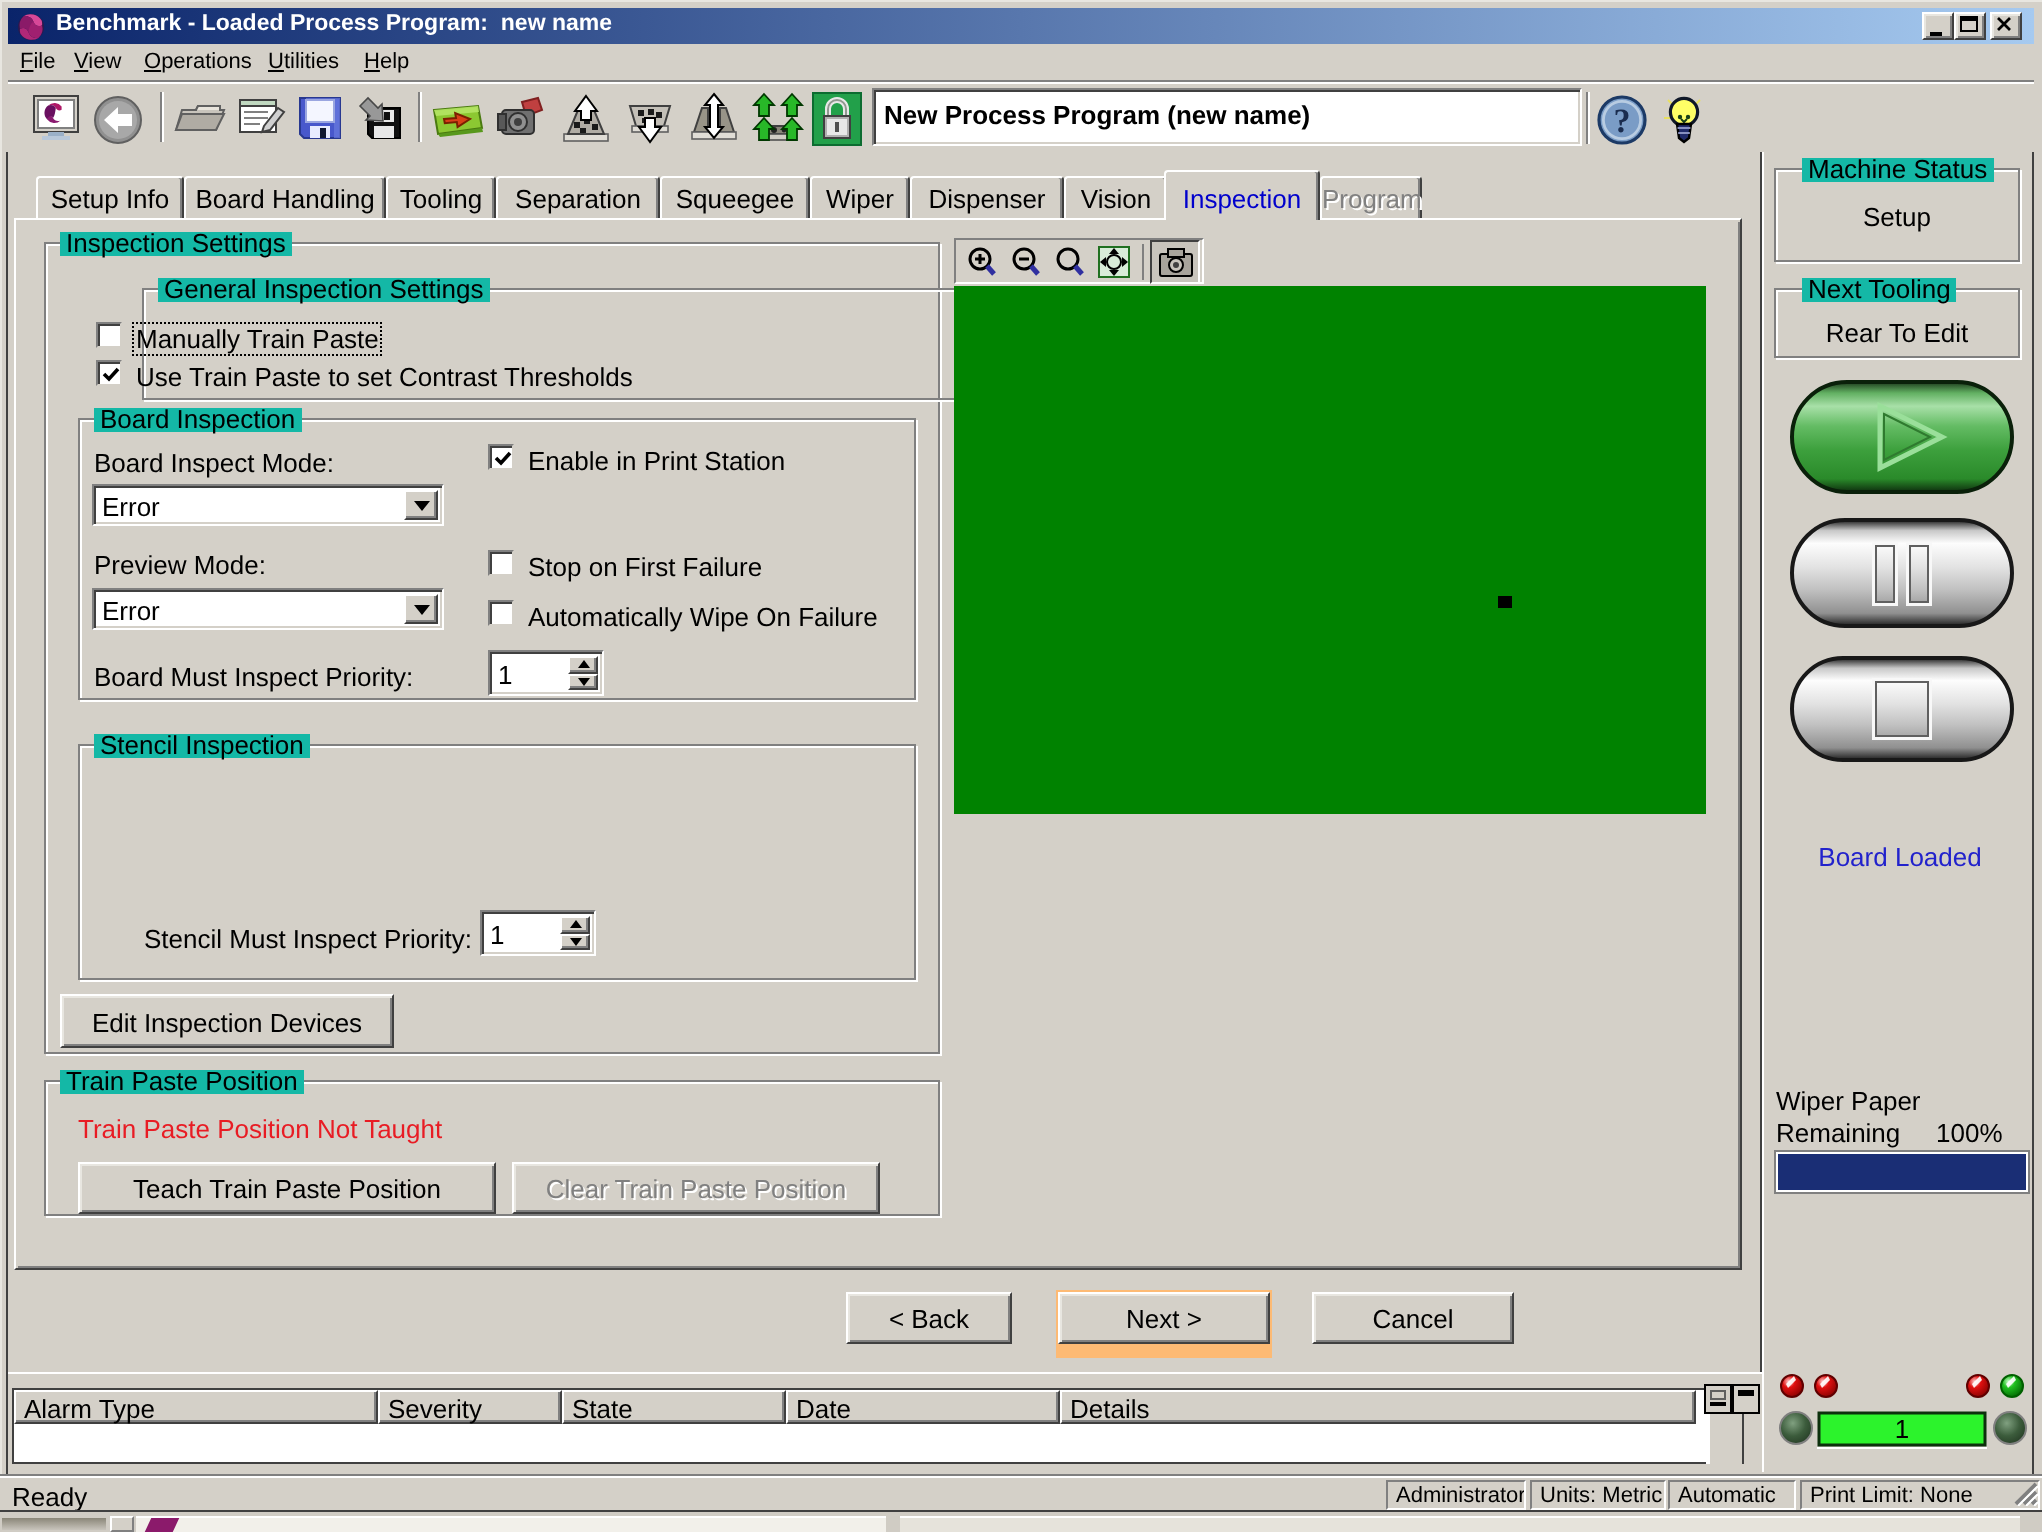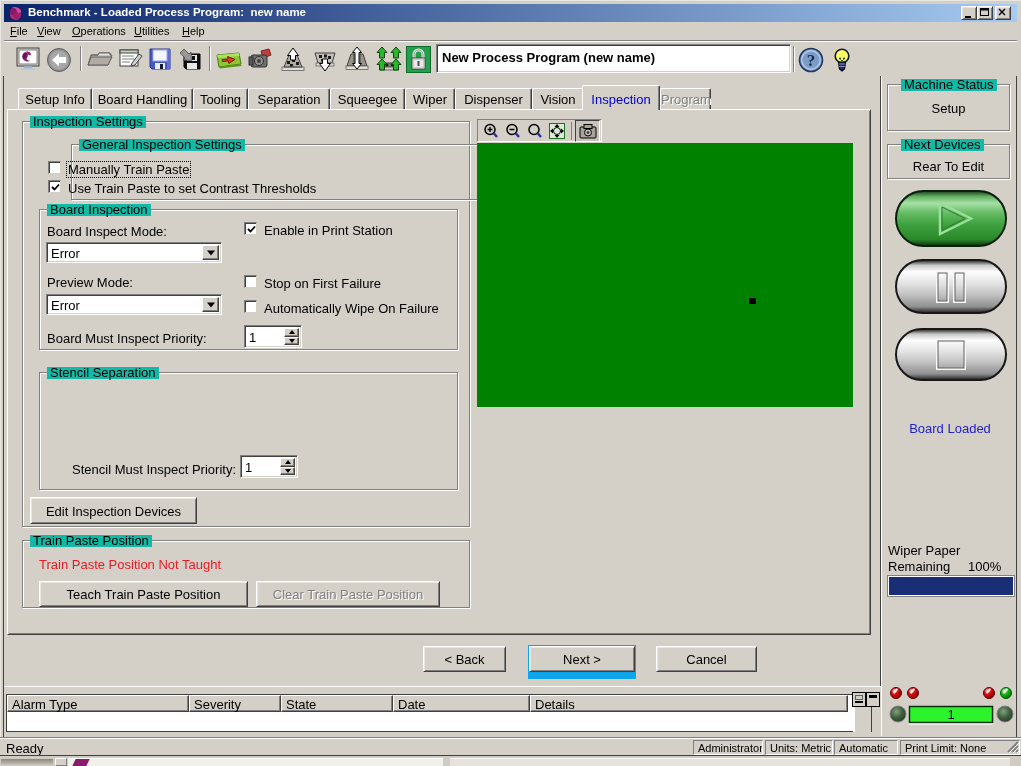--- a/index.html
+++ b/index.html
@@ -285,21 +285,21 @@
           <div class="arrow-up"></div>
         </div>
         <div class="dn">
           <div class="arrow-dn"></div>
         </div>
       </div>
   </div>
 
   <div class="gb" style="left:25px;top:282px;width:419px;height:123px;">
     <div class="bx"></div>
-      <div class="lb">Stencil Separation</div>
+      <div class="lb">Stencil Inspection</div>
   </div>
   <span class="abs" style="left:58px;top:377px;">Stencil Must Inspect Priority:</span>
   <div class="spinner" style="left:226px;top:370px;width:58px;height:23px;">
       <span style="position:absolute;left:4px;top:4px;">1</span>
     <div class="spinbtns">
         <div class="up">
           <div class="arrow-up"></div>
         </div>
         <div class="dn">
           <div class="arrow-dn"></div>
@@ -350,21 +350,21 @@
         <circle cx="9" cy="8.5" r="1.5" fill="#404040"></circle>
       </svg>
     </div>
   </div>
   <div class="abs" style="left:463px;top:58px;width:376px;height:264px;background:#008200;">
     <div class="abs" style="left:272px;top:155px;width:7px;height:6px;background:#000;"></div>
   </div>
 </div>
 
 <div class="btn abs" style="left:423px;top:646px;width:83px;height:26px;padding-top:5px;">&lt; Back</div>
-<div class="abs" style="left:528px;top:645px;width:108px;height:28px;background:#0ea5e9;padding:17px;">
+<div class="abs" style="left:528px;top:645px;width:108px;height:28px;background:#fdba74;padding:17px;">
   <div class="btn abs" style="left:1px;top:1px;width:106px;height:26px;padding-top:5px;">Next &gt;</div>
 </div>
 <div class="btn abs" style="left:656px;top:646px;width:101px;height:26px;padding-top:5px;">Cancel</div>
 
 <div class="abs" style="left:4px;top:686px;width:877px;height:50px;background:#d4d0c8;border-top:1px solid #fff;">
   <div class="abs" style="left:2px;top:7px;width:866px;height:38px;border:1px solid #404040;background:#0f172a;">
     <div class="abs" id="alarmheader" style="left:0;top:0;width:864px;height:17px;background:#fff;">
       <div class="abs" style="left:0;top:0;width:182px;height:17px;background:#d4d0c8;border-top:1px solid #fff;border-left:1px solid #fff;border-right:1px solid #404040;border-bottom:1px solid #404040;box-shadow:inset -1px -1px 0 #808080;padding:1px 0 0 4px;">Alarm Type</div>
       <div class="abs" style="left:182px;top:0;width:92px;height:17px;background:#d4d0c8;border-top:1px solid #fff;border-left:1px solid #fff;border-right:1px solid #404040;border-bottom:1px solid #404040;box-shadow:inset -1px -1px 0 #808080;padding:1px 0 0 4px;">Severity</div>
       <div class="abs" style="left:274px;top:0;width:112px;height:17px;background:#d4d0c8;border-top:1px solid #fff;border-left:1px solid #fff;border-right:1px solid #404040;border-bottom:1px solid #404040;box-shadow:inset -1px -1px 0 #808080;padding:1px 0 0 4px;">State</div>
@@ -385,21 +385,21 @@
 </div>
 
 <div class="abs" id="rightpanel" style="left:883px;top:76px;width:134px;height:660px;">
   <div class="gb" style="left:4px;top:3px;width:123px;height:52px;">
     <div class="bx"></div>
       <div class="lb" style="left:14px;">Machine Status</div>
     <div class="abs" style="left:0;top:22px;width:123px;text-align:center;">Setup</div>
   </div>
   <div class="gb" style="left:4px;top:63px;width:123px;height:40px;">
     <div class="bx"></div>
-      <div class="lb" style="left:14px;">Next Devices</div>
+      <div class="lb" style="left:14px;">Next Tooling</div>
     <div class="abs" style="left:0;top:20px;width:123px;text-align:center;">Rear To Edit</div>
   </div>
 
   <div class="abs" id="pills" style="left:0;top:110px;width:134px;height:280px;">
     <svg class="abs" style="left:12px;top:4px;" width="112" height="57" viewBox="0 0 112 57">
       <defs>
         <linearGradient id="gpill" x1="0" y1="0" x2="0" y2="1">
           <stop offset="0" stop-color="#1c3a1c"></stop>
             <stop offset="0.1" stop-color="#62b062"></stop>
           <stop offset="0.22" stop-color="#a8e0a8"></stop>

